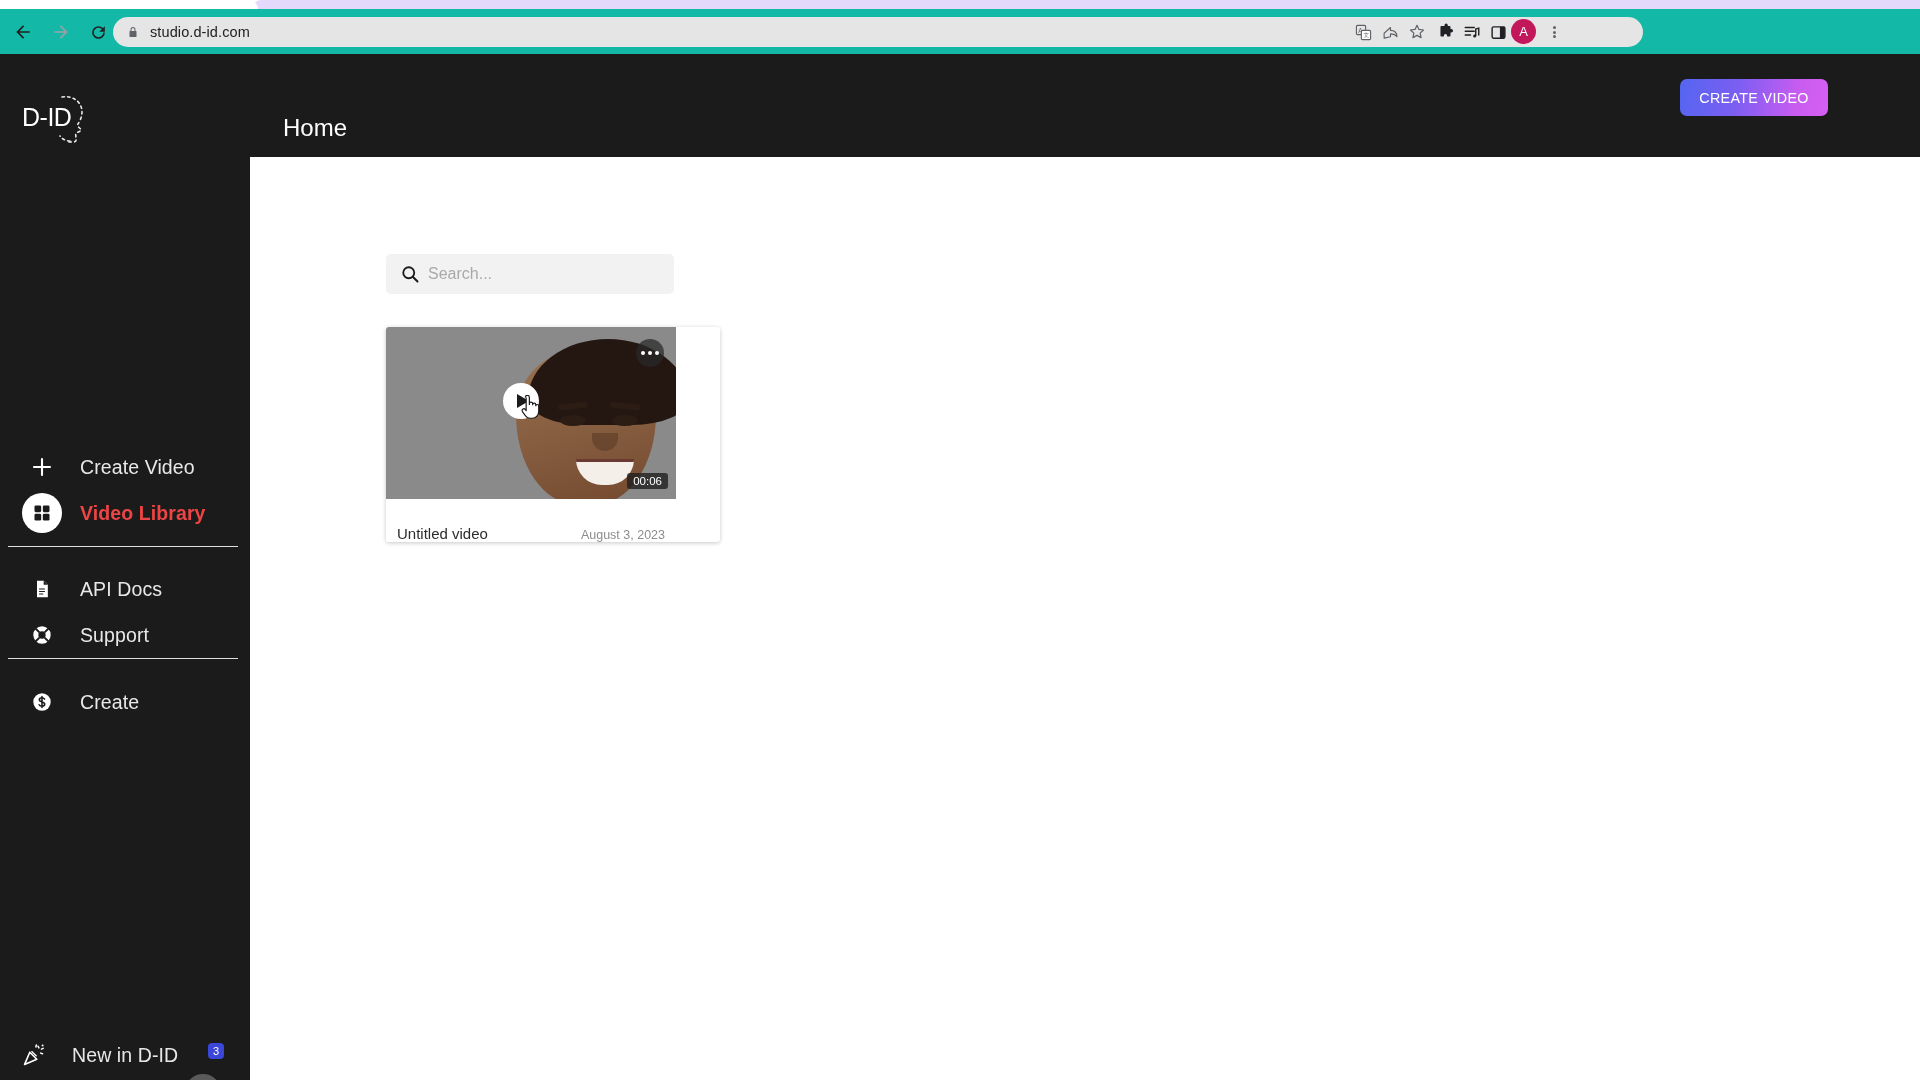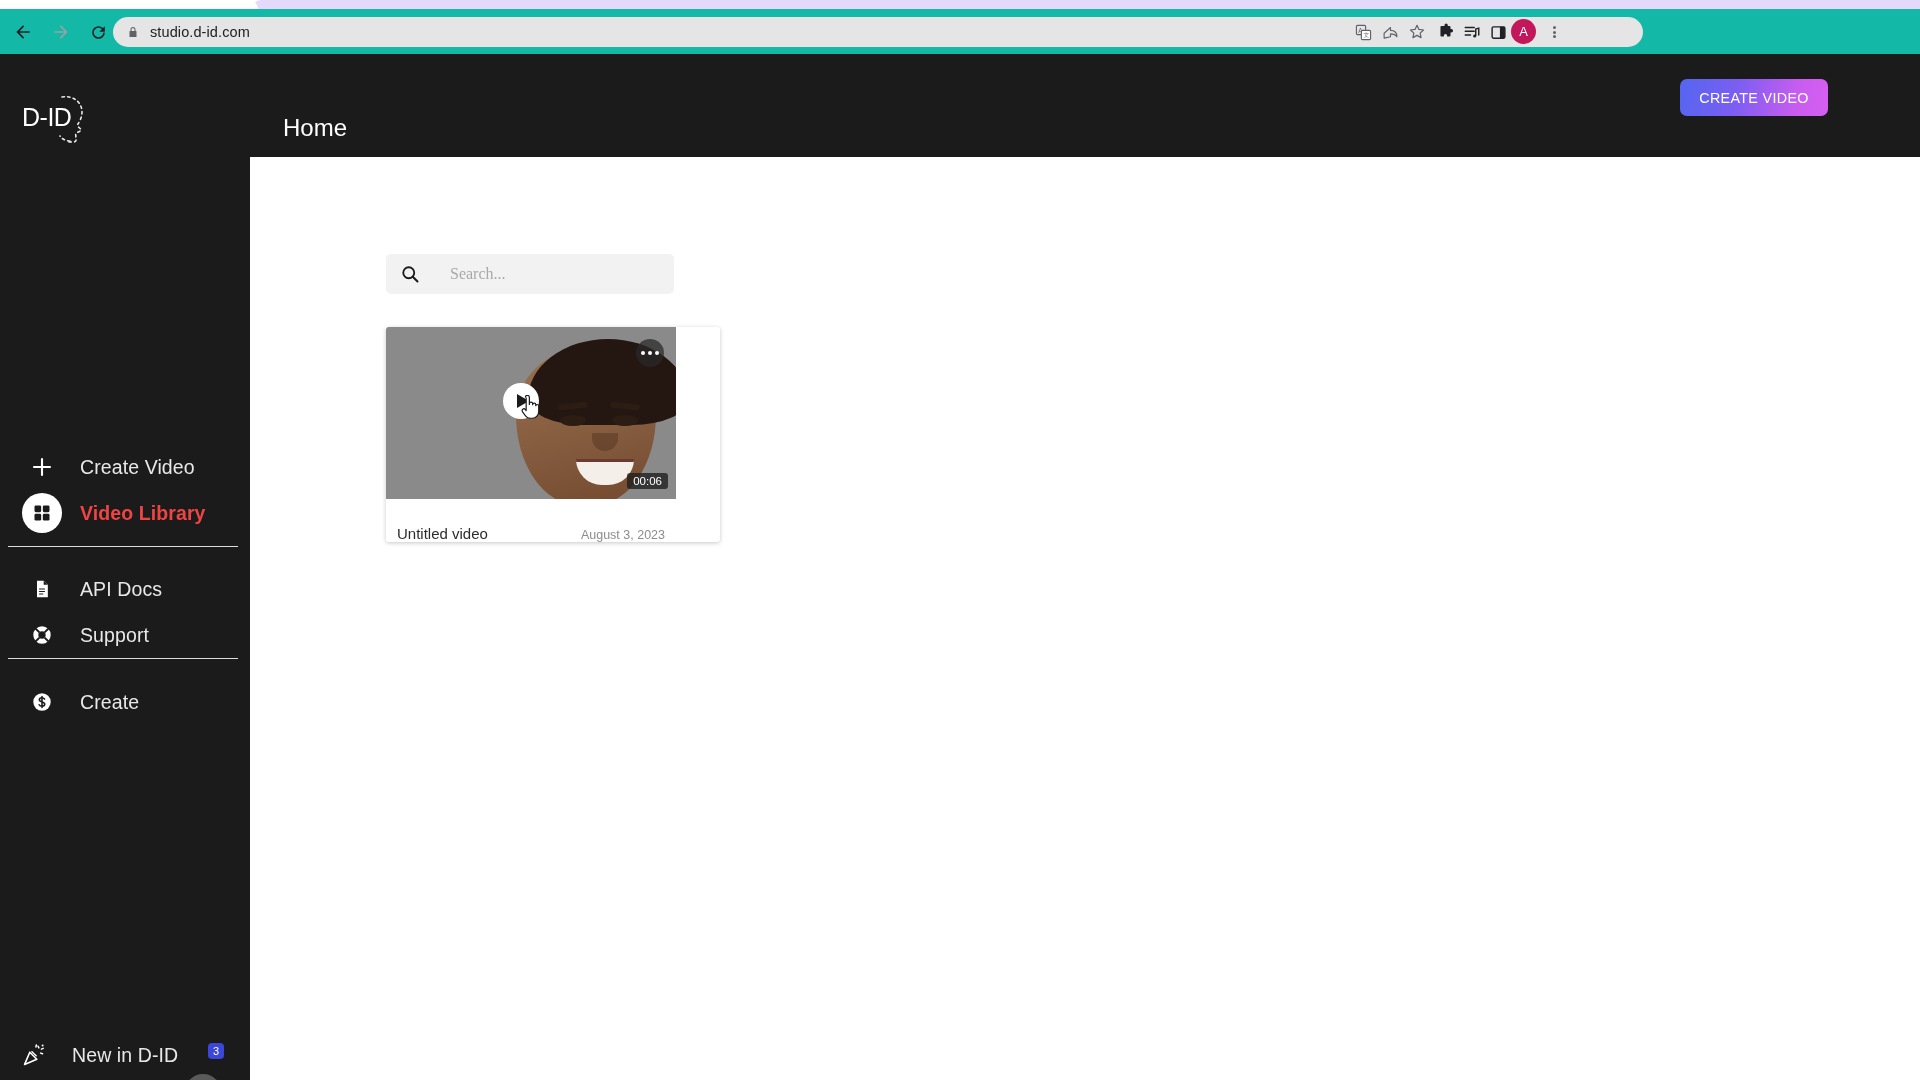--- a/index.html
+++ b/index.html
@@ -129,22 +129,22 @@
   #content {
     position: absolute; left: 250px; top: 103px; width: 1670px; height: 923px;
     background: #ffffff;
   }
   #search-box {
     position: absolute; left: 136px; top: 97px; width: 288px; height: 40px;
     background: #f2f2f2; border-radius: 5px; display: flex; align-items: center;
   }
   #search-icon { margin-left: 14px; width: 20px; height: 20px; display:flex; }
   #search-input {
-    margin-left: 30px; border: none; outline: none; background: transparent;
-    font-family: Liberation Serif, serif; font-size: 16px; color: #333;
+    margin-left: 8px; border: none; outline: none; background: transparent;
+    font-family: Liberation Sans, sans-serif; font-size: 16px; color: #333;
     width: 210px;
   }
   #search-input::placeholder { color: #a9a9a9; }
 
   #video-card {
     position: absolute; left: 136px; top: 170px; width: 334px; height: 215px;
     background: #ffffff; border-radius: 3px;
     box-shadow: 0 1px 4px rgba(0,0,0,.22);
     overflow: hidden;
   }

